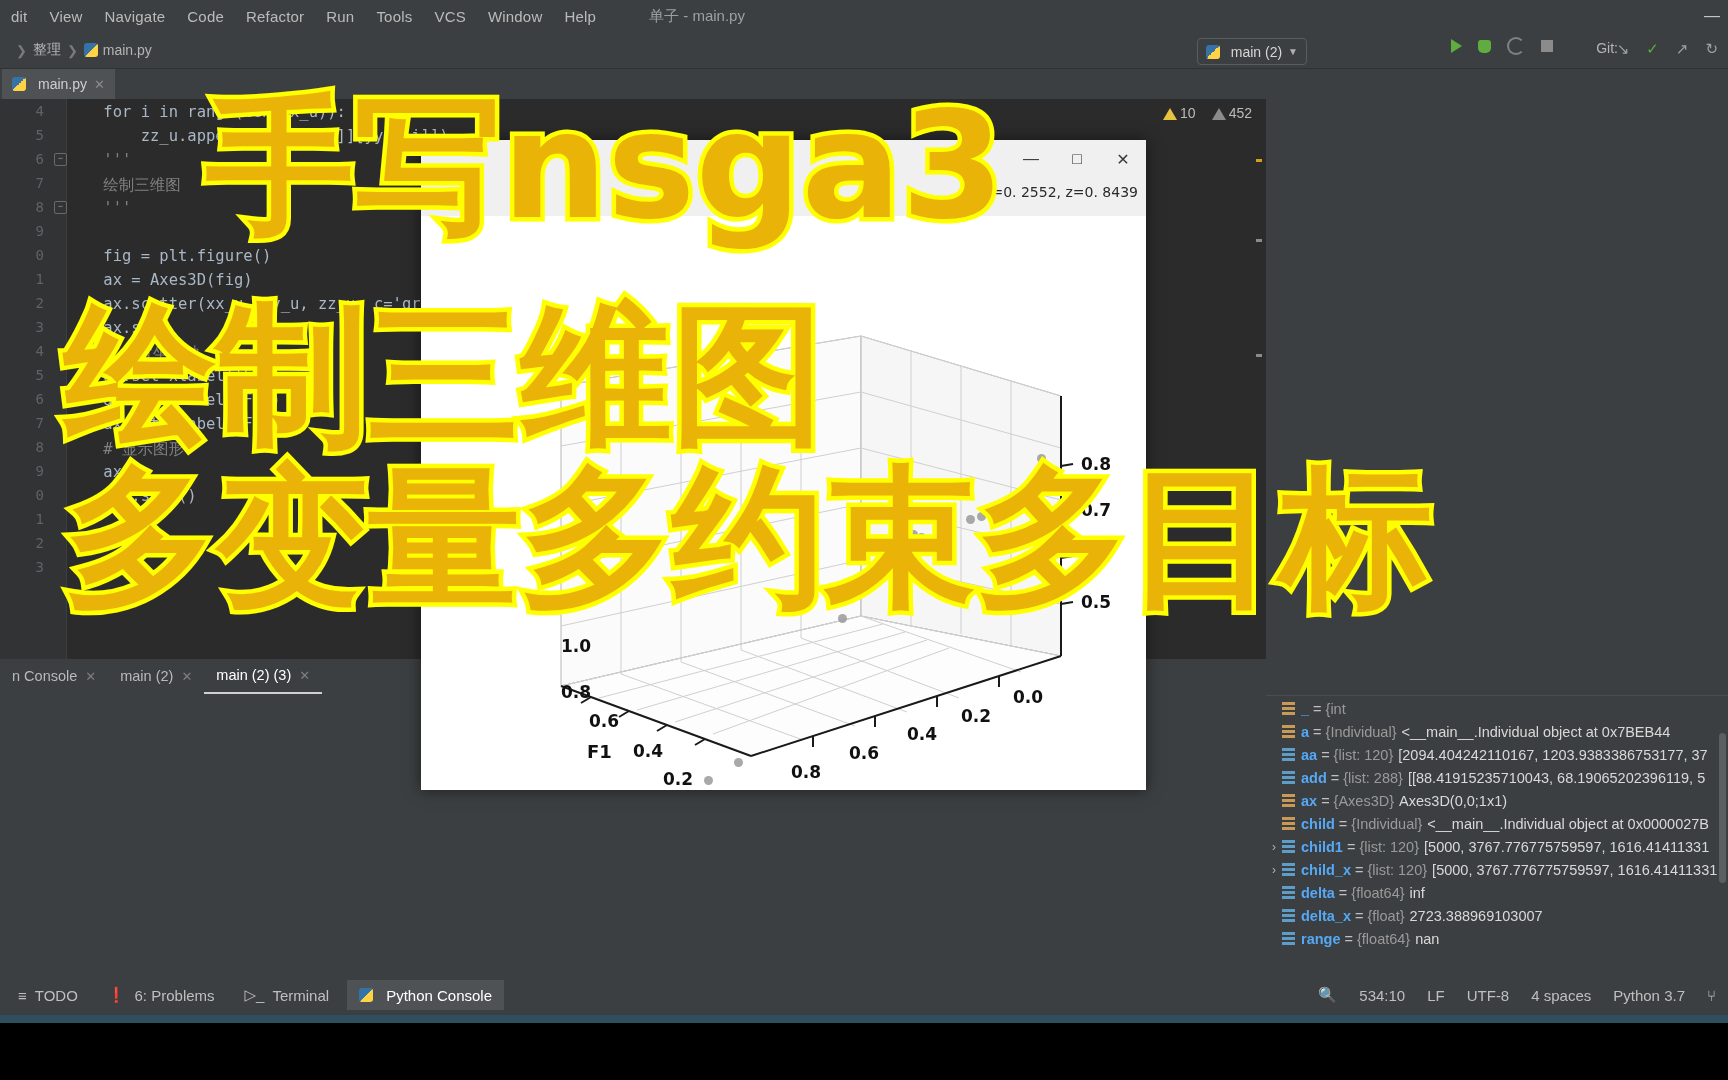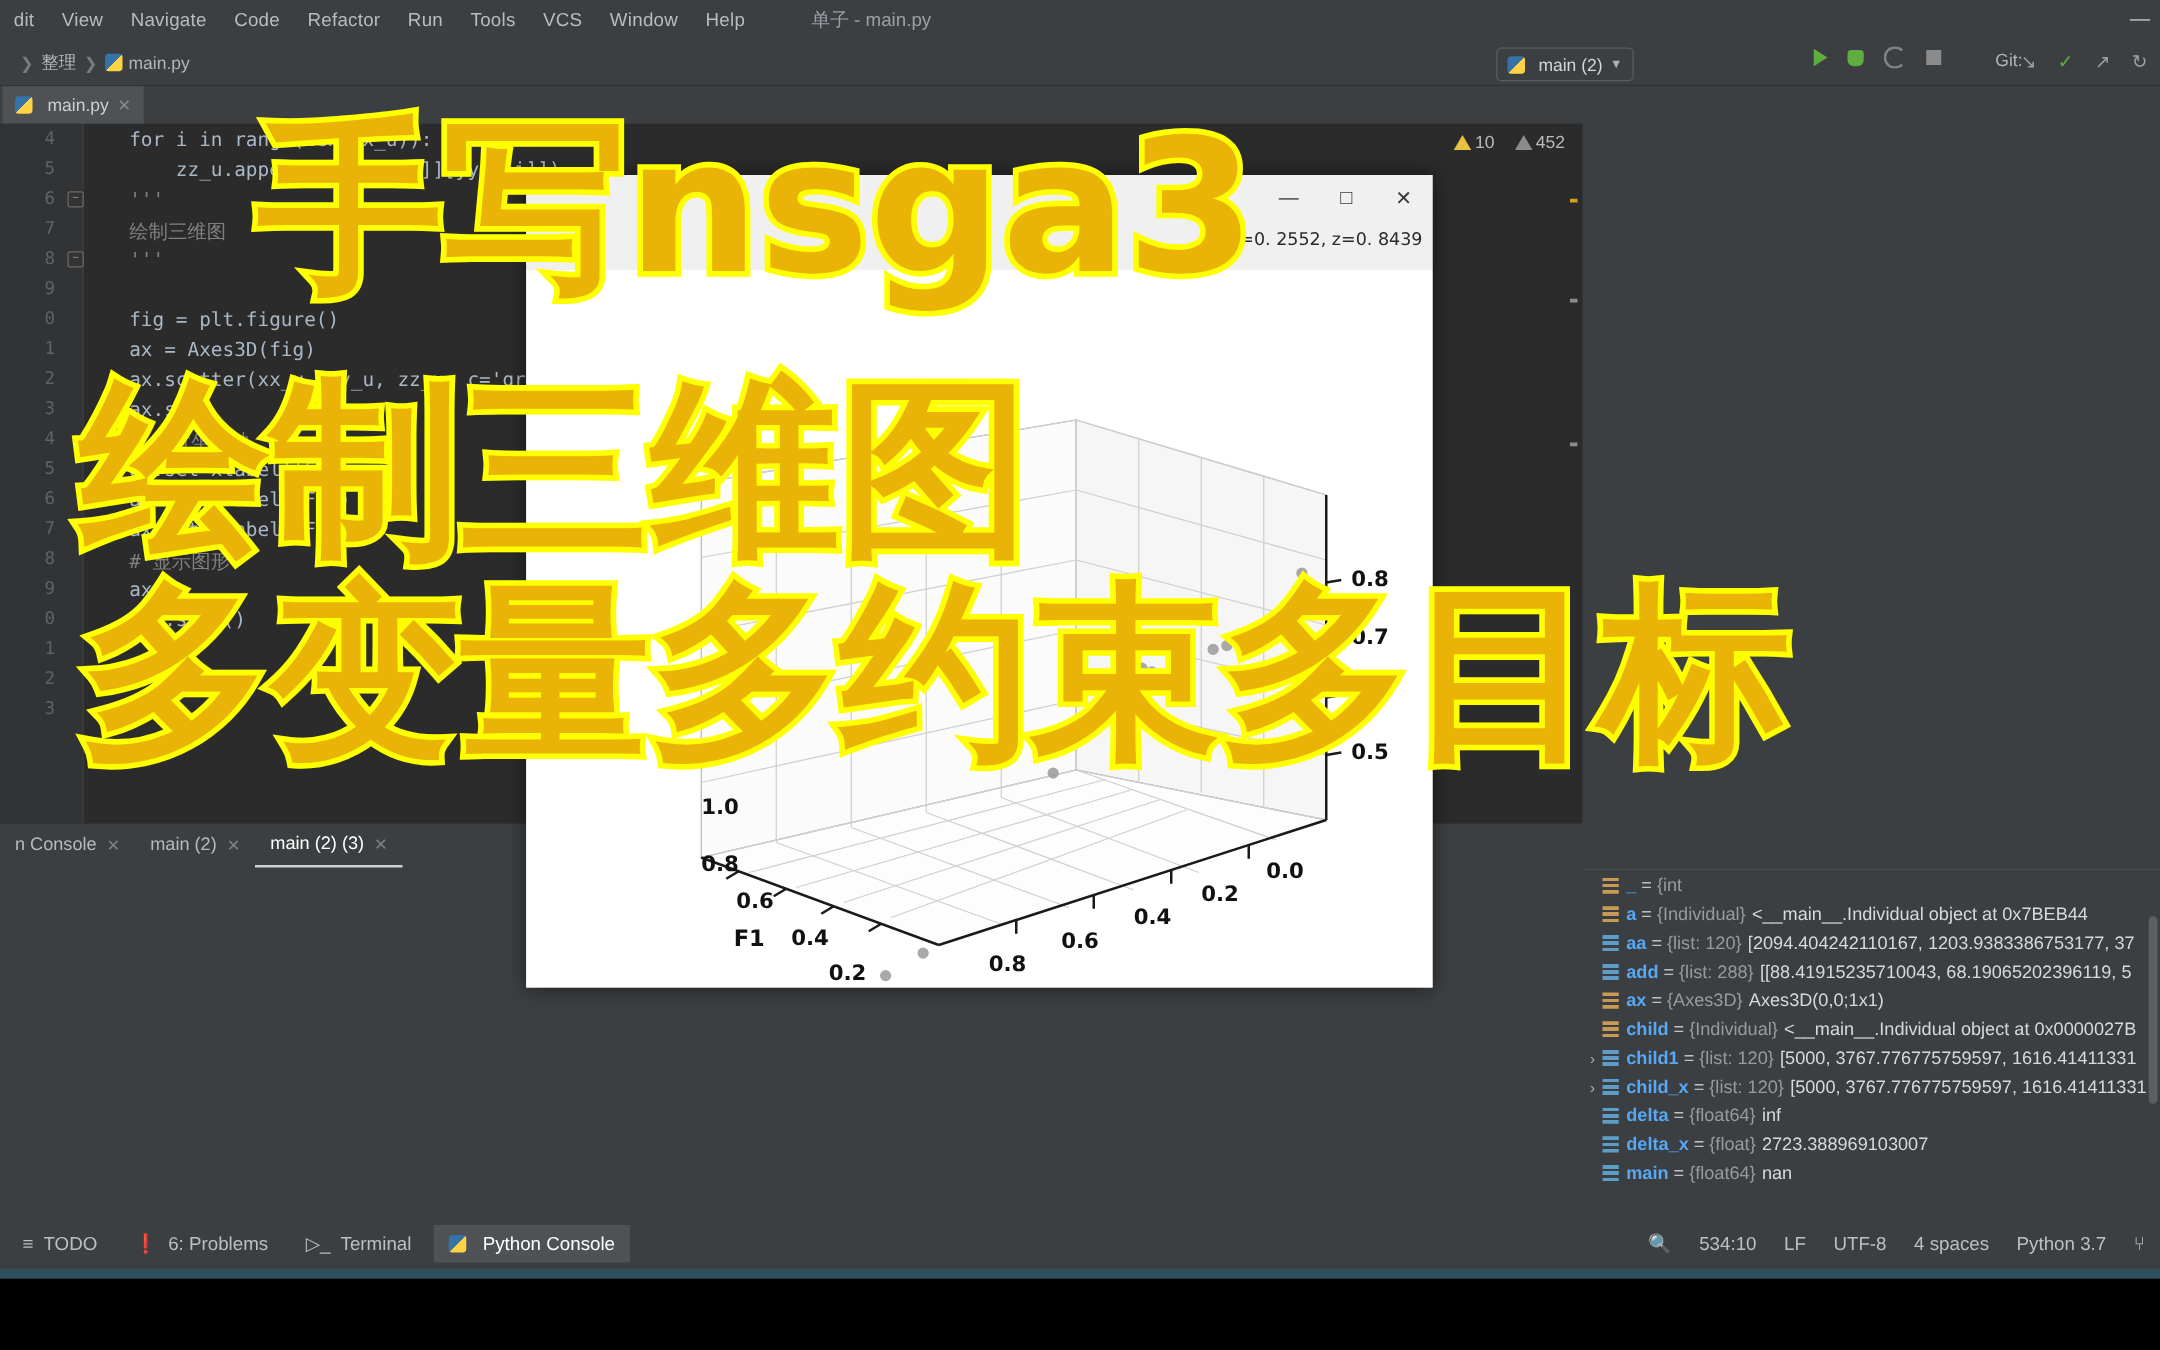--- a/index.html
+++ b/index.html
@@ -335,21 +335,21 @@
       <span class="vexp"></span>
       <span class="vicon"></span>
       <span class="vname">delta_x</span>
       <span class="veq">=</span>
       <span class="vtype">{float}</span>
       <span class="vval">2723.388969103007</span>
     </div>
     <div class="varrow" style="top:268px">
       <span class="vexp"></span>
       <span class="vicon"></span>
-      <span class="vname">main</span>
+      <span class="vname">range</span>
       <span class="veq">=</span>
       <span class="vtype">{float64}</span>
       <span class="vval">nan</span>
     </div>
     <div class="varscroll"></div>
   </div>
 
   <div class="toolbar-bottom">
     <div class="twb">
       <span>≡</span>

